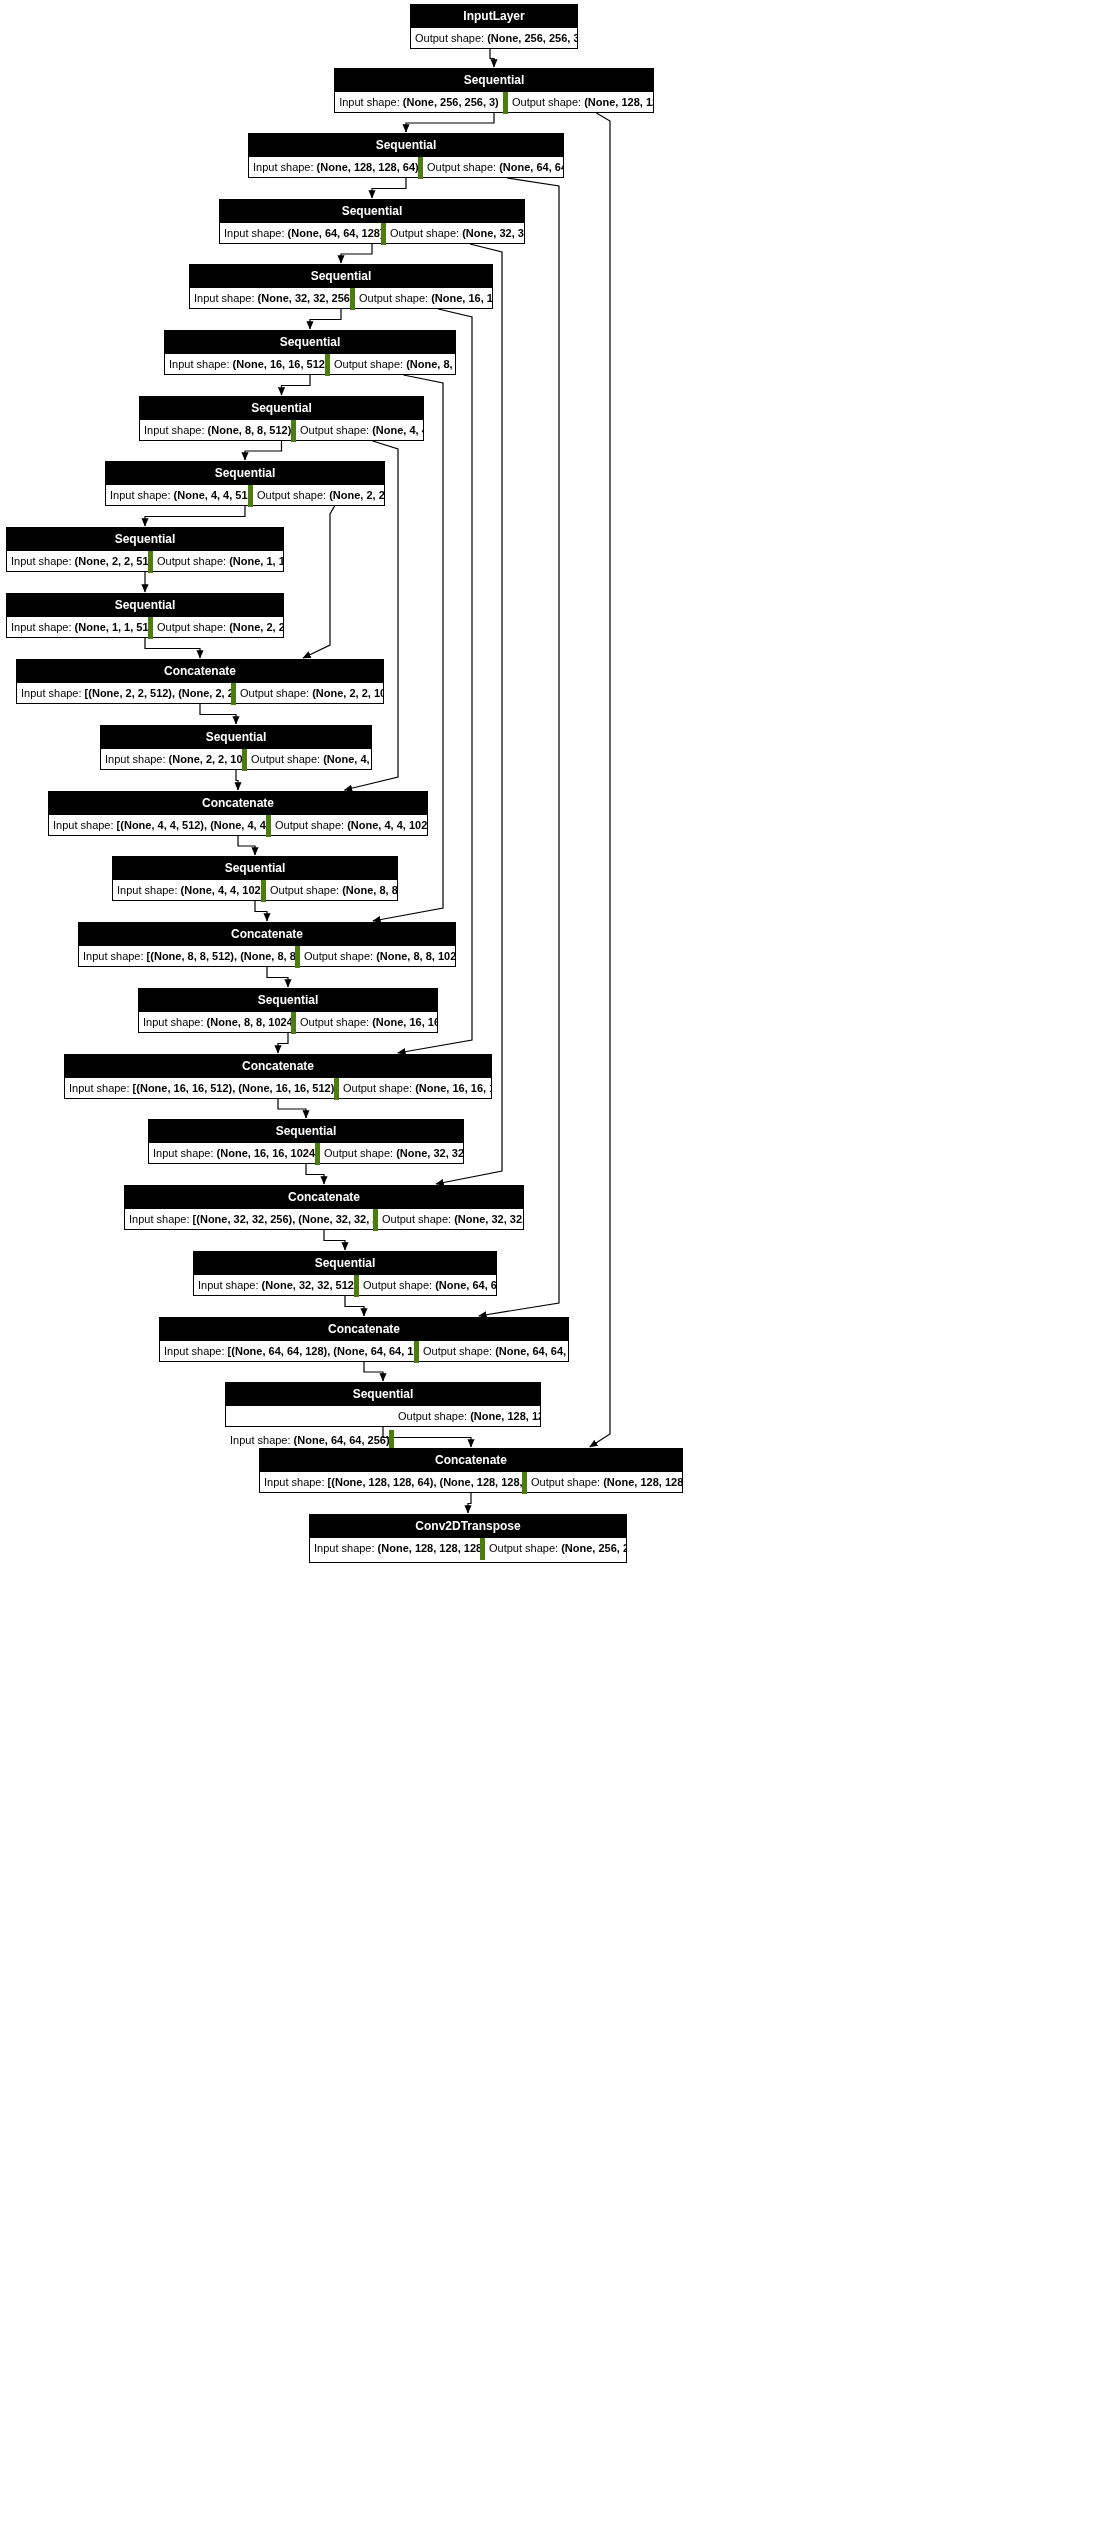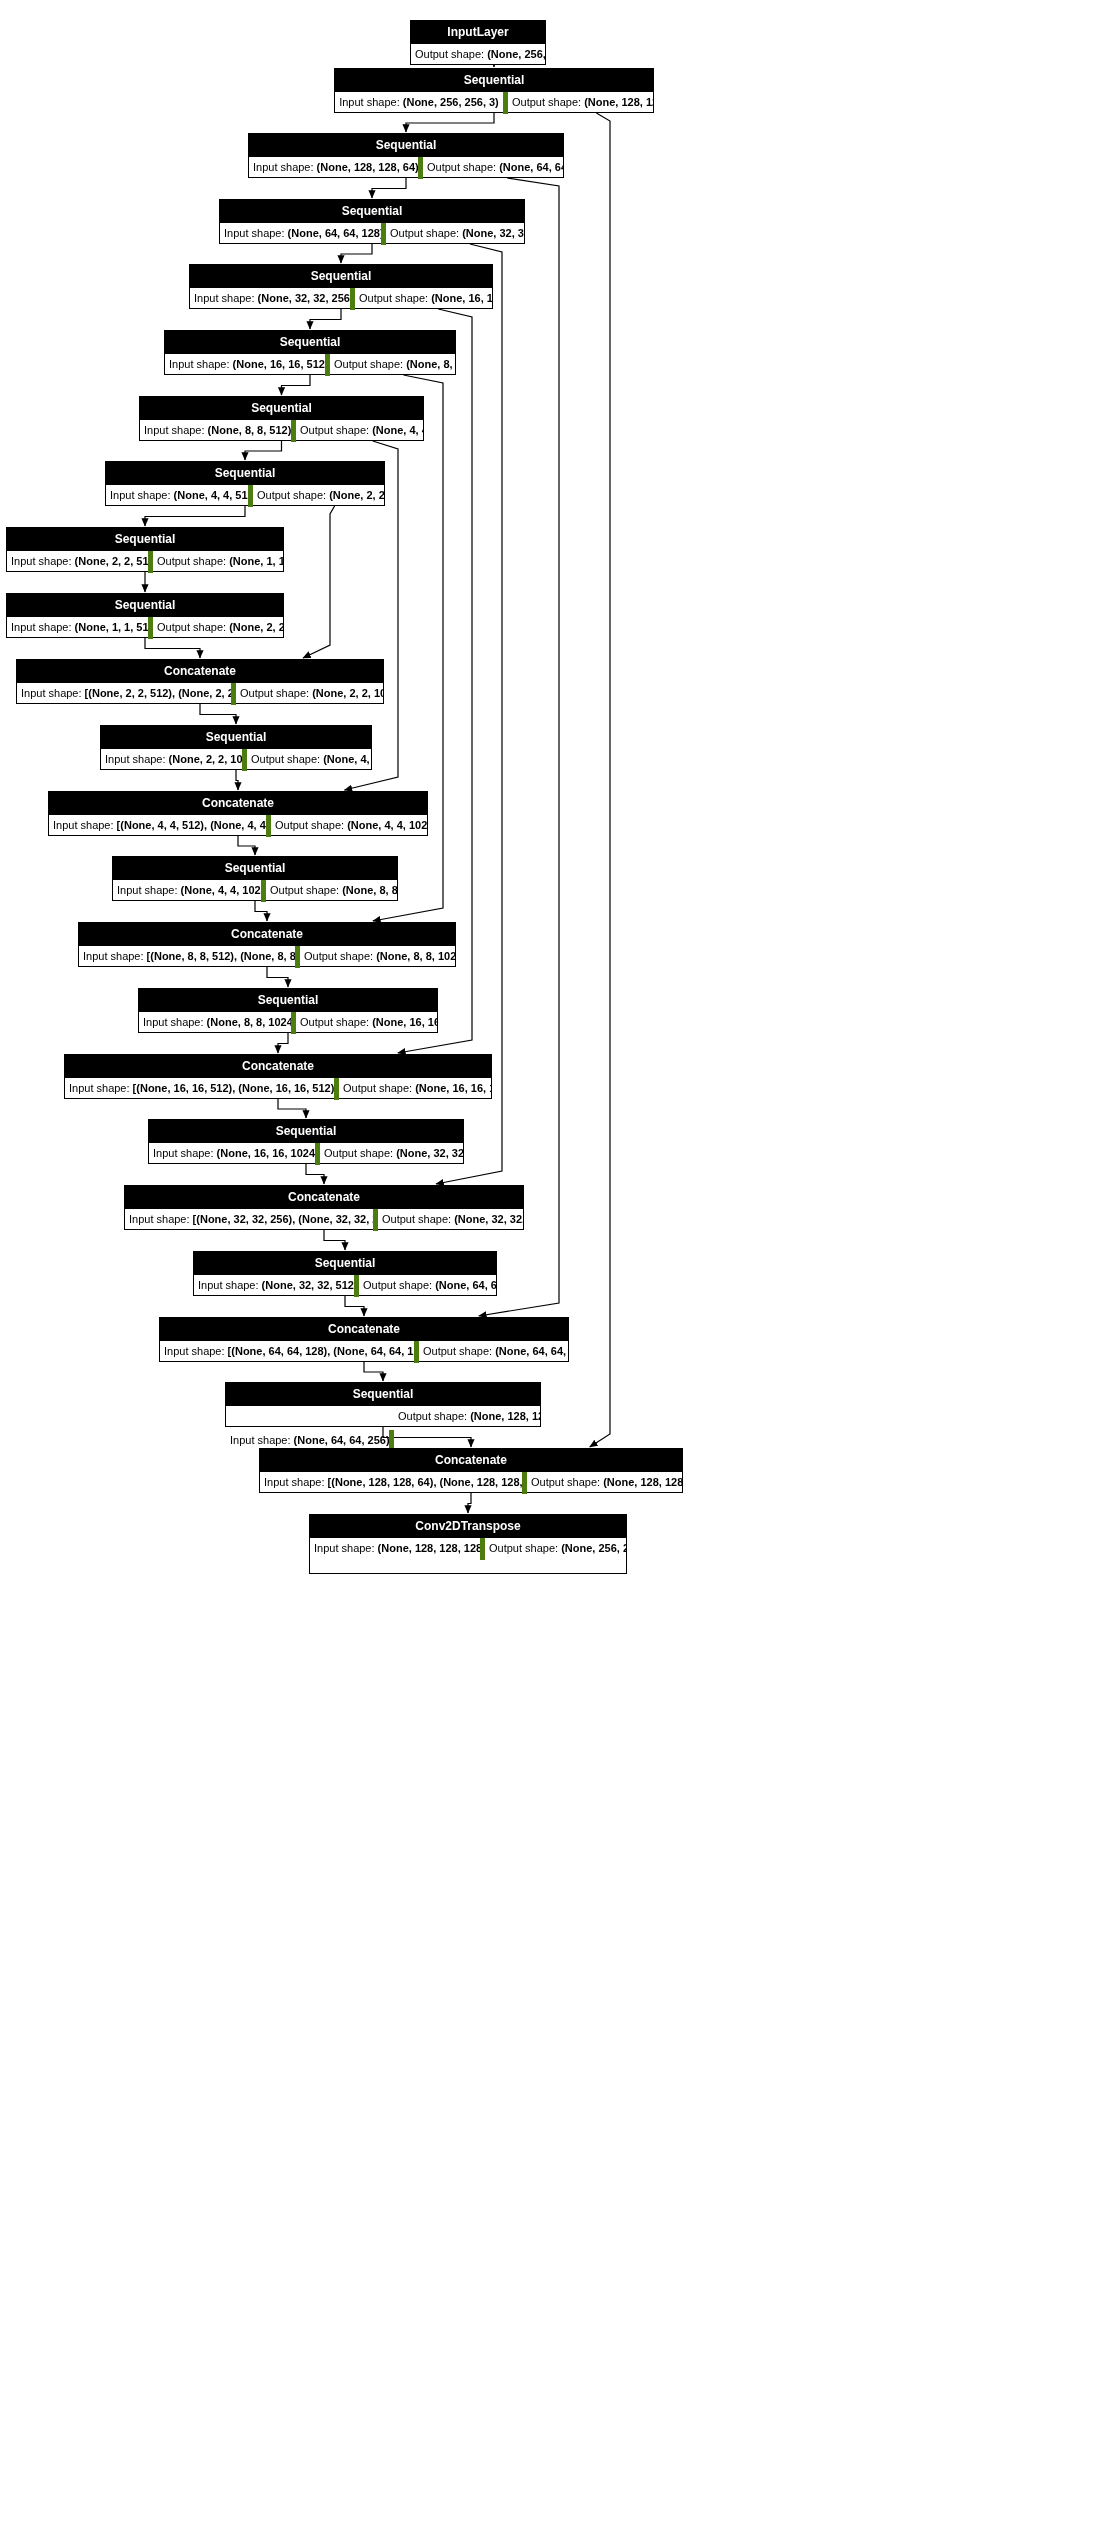--- a/index.html
+++ b/index.html
@@ -50,21 +50,21 @@
         <path d="M324,1230 L324,1240.5 L345,1240.5 L345,1250" stroke="#000000" stroke-width="1.2" fill="none" marker-end="url(#arrow)"></path>
         <path d="M345,1296 L345,1306.5 L364,1306.5 L364,1316" stroke="#000000" stroke-width="1.2" fill="none" marker-end="url(#arrow)"></path>
         <path d="M507.12,178 L559,186 L559,1303 L478.8,1316" stroke="#000000" stroke-width="1.2" fill="none" marker-end="url(#arrow)"></path>
         <path d="M364,1362 L364,1372 L383,1372 L383,1381" stroke="#000000" stroke-width="1.2" fill="none" marker-end="url(#arrow)"></path>
         <path d="M383,1427 L383,1437.5 L471,1437.5 L471,1447" stroke="#000000" stroke-width="1.2" fill="none" marker-end="url(#arrow)"></path>
         <path d="M596.4,113 L610,121 L610,1434 L589.72,1447" stroke="#000000" stroke-width="1.2" fill="none" marker-end="url(#arrow)"></path>
         <path d="M471,1493 L471,1503.5 L468,1503.5 L468,1513" stroke="#000000" stroke-width="1.2" fill="none" marker-end="url(#arrow)"></path>
       </g>
   </svg>
   <div id="nodes">
-      <div class="node" style="left: 410px; top: 20px; width: 136px; height: 45px;">
+      <div class="node" style="left: 410px; top: 4px; width: 168px; height: 45px;">
         <div class="title">InputLayer</div>
         <div class="shapes">
           <div class="cell"><span>Output shape: </span><b>(None, 256, 256, 3)</b></div>
         </div>
       </div>
       <div class="node" style="left: 334px; top: 68px; width: 320px; height: 45px;">
         <div class="title">Sequential</div>
         <div class="shapes">
           <div class="cell left" style="flex: 0 0 160px;"><span>Input shape: </span><b>(None, 256, 256, 3)</b></div>
           <div class="cell"><span>Output shape: </span><b>(None, 128, 128, 64)</b></div>
@@ -210,21 +210,21 @@
           <div class="cell"><span>Output shape: </span><b>(None, 128, 128, 64)</b></div>
         </div>
       </div>
       <div class="node" style="left: 259px; top: 1448px; width: 424px; height: 45px;">
         <div class="title">Concatenate</div>
         <div class="shapes">
           <div class="cell left" style="flex: 0 0 254px;"><span>Input shape: </span><b>[(None, 128, 128, 64), (None, 128, 128, 64)]</b></div>
           <div class="cell"><span>Output shape: </span><b>(None, 128, 128, 128)</b></div>
         </div>
       </div>
-      <div class="node" style="left: 309px; top: 1514px; width: 318px; height: 60px;">
+      <div class="node" style="left: 309px; top: 1514px; width: 318px; height: 49px;">
         <div class="title">Conv2DTranspose</div>
         <div class="shapes">
           <div class="cell left" style="flex: 0 0 162px;"><span>Input shape: </span><b>(None, 128, 128, 128)</b></div>
           <div class="cell"><span>Output shape: </span><b>(None, 256, 256, 3)</b></div>
         </div>
       </div>
     </div>
 </div>
 
 </body></html>

